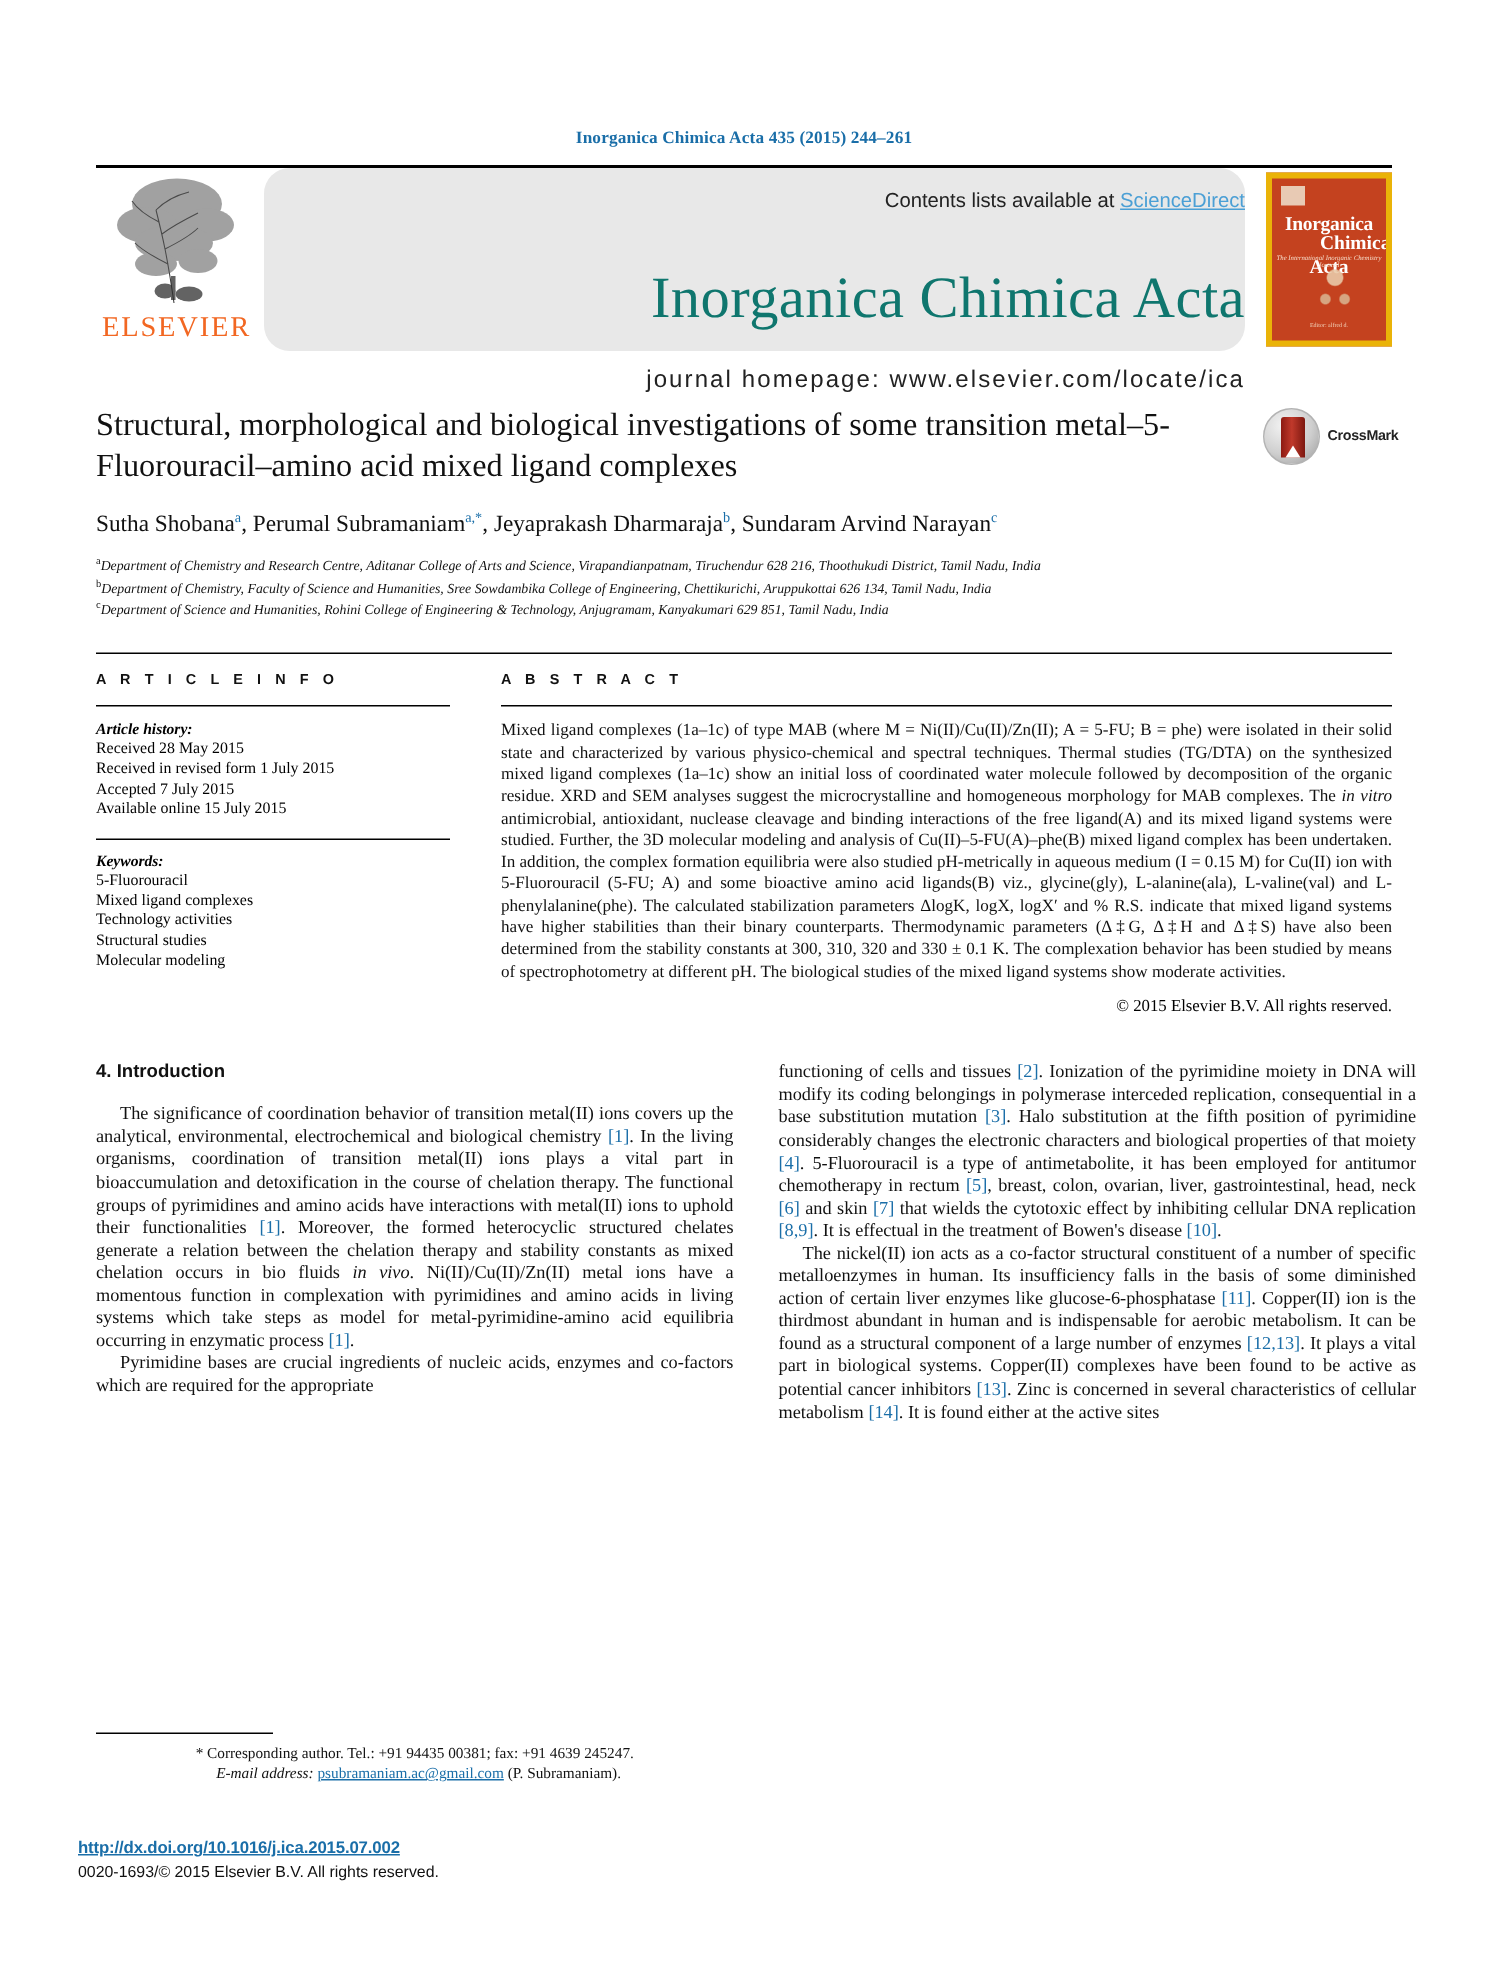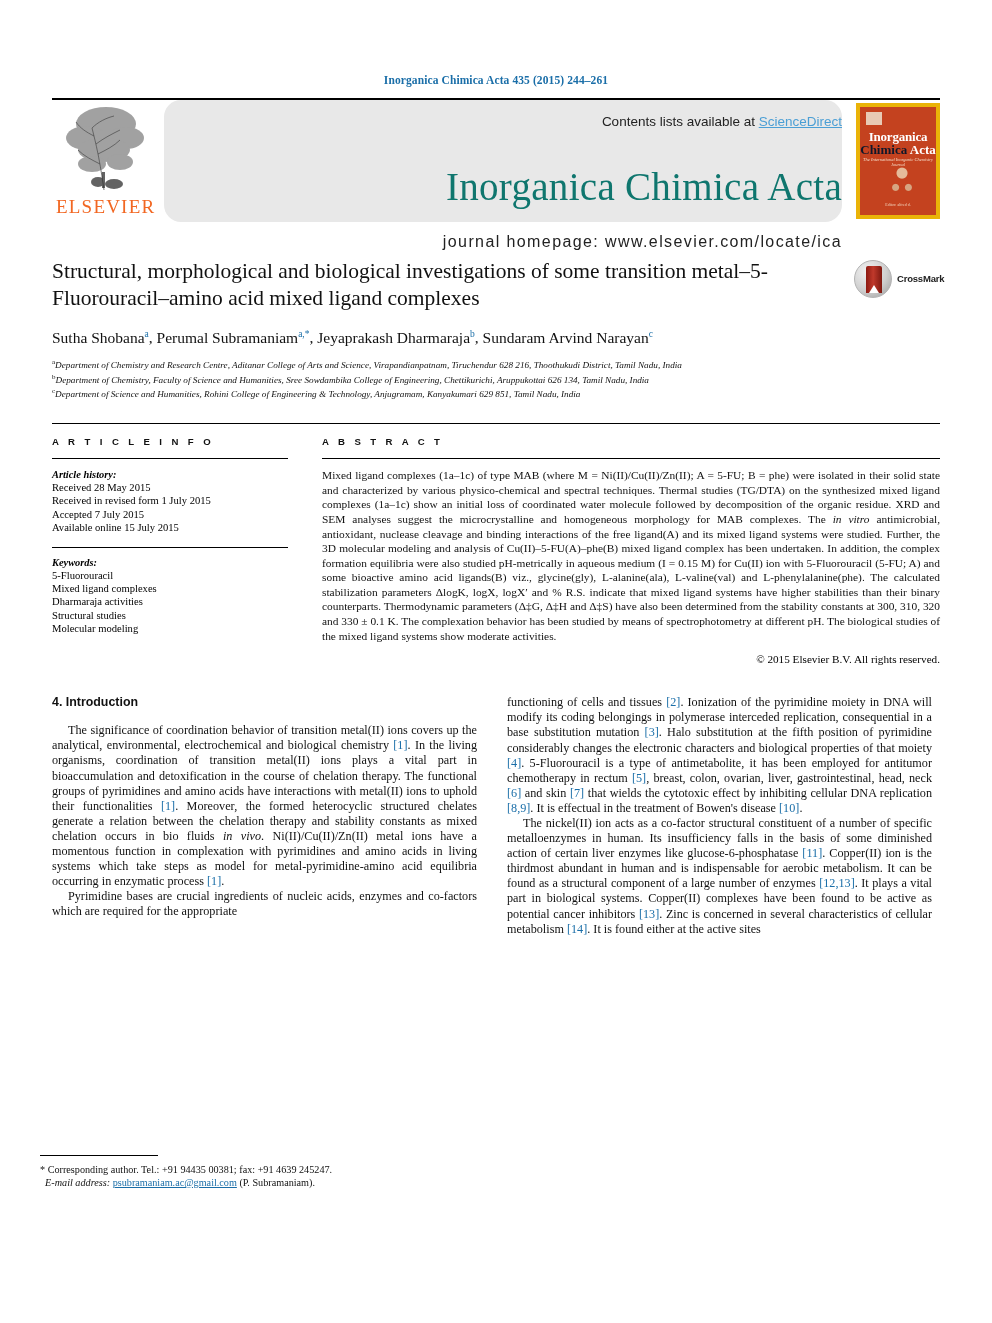--- a/index.html
+++ b/index.html
@@ -13,21 +13,21 @@
     font-family: "Liberation Serif", serif;
     color: #000000;
     position: relative;
     overflow: hidden;
   }
 
   .page {
     position: relative;
     width: 992px;
     height: 1323px;
-    padding: 0;
+    padding: 12px;
     box-sizing: border-box;
   }
 
   
   .running-head {
     text-align: center;
     color: #1a6ea8;
     font-size: 11.5px;
     font-weight: bold;
     padding-top: 74px;
@@ -130,21 +130,21 @@
     letter-spacing: -0.2px;
   }
   .cover-thumb .ct-t2 {
     position: absolute; left: 0; right: 0; top: 35px;
     text-align: center;
     font-family: "Liberation Serif", serif;
     font-weight: bold;
     font-size: 13px;
     color: #fff;
   }
-  .cover-thumb .ct-t2 .dark { color: #0f172a; }
+  .cover-thumb .ct-t2 .dark { color: #ffffff; margin-left: 32px; }
   .cover-thumb .ct-sub {
     position: absolute; left: 0; right: 0; top: 50px;
     text-align: center;
     font-size: 4.5px;
     color: #f6dcc8;
     font-style: italic;
   }
   .cover-thumb .ct-art {
     position: absolute;
     left: 26px; top: 60px;
@@ -320,23 +320,24 @@
     margin: 0;
     color: #111;
   }
   .para.noindent { text-indent: 0; }
   .ref { color: #1a6ea8; }
   .para i { font-style: italic; }
 
   
   .footnote {
     position: absolute;
-    left: 40px;
+    left: 64px;
     top: 1155px;
     width: 425px;
+    text-align: center;
   }
   .fn-rule {
     border-top: 1px solid #000;
     width: 118px;
     margin-bottom: 7px;
   }
   .fn-line {
     font-size: 10.2px;
     line-height: 13px;
     color: #111;
@@ -456,21 +457,21 @@
       <div class="rule"></div>
       <div class="info-label">Article history:</div>
       <div class="info-line">Received 28 May 2015</div>
       <div class="info-line">Received in revised form 1 July 2015</div>
       <div class="info-line">Accepted 7 July 2015</div>
       <div class="info-line">Available online 15 July 2015</div>
       <div class="rule-thin"></div>
       <div class="info-label">Keywords:</div>
       <div class="info-line">5-Fluorouracil</div>
       <div class="info-line">Mixed ligand complexes</div>
-      <div class="info-line">Dharmaraja activities</div>
+      <div class="info-line">Technology activities</div>
       <div class="info-line">Structural studies</div>
       <div class="info-line">Molecular modeling</div>
     </div>
 
     <div class="col-abs">
       <div class="sec-head">A B S T R A C T</div>
       <div class="abstract-rule"></div>
       <div class="abstract-body">Mixed ligand complexes (1a–1c) of type MAB (where M = Ni(II)/Cu(II)/Zn(II); A = 5-FU; B = phe) were isolated in their solid state and characterized by various physico-chemical and spectral techniques. Thermal studies (TG/DTA) on the synthesized mixed ligand complexes (1a–1c) show an initial loss of coordinated water molecule followed by decomposition of the organic residue. XRD and SEM analyses suggest the microcrystalline and homogeneous morphology for MAB complexes. The <i>in vitro</i> antimicrobial, antioxidant, nuclease cleavage and binding interactions of the free ligand(A) and its mixed ligand systems were studied. Further, the 3D molecular modeling and analysis of Cu(II)–5-FU(A)–phe(B) mixed ligand complex has been undertaken. In addition, the complex formation equilibria were also studied pH-metrically in aqueous medium (I = 0.15 M) for Cu(II) ion with 5-Fluorouracil (5-FU; A) and some bioactive amino acid ligands(B) viz., glycine(gly), L-alanine(ala), L-valine(val) and L-phenylalanine(phe). The calculated stabilization parameters ΔlogK, logX, logX′ and % R.S. indicate that mixed ligand systems have higher stabilities than their binary counterparts. Thermodynamic parameters (Δ‡G, Δ‡H and Δ‡S) have also been determined from the stability constants at 300, 310, 320 and 330 ± 0.1 K. The complexation behavior has been studied by means of spectrophotometry at different pH. The biological studies of the mixed ligand systems show moderate activities.</div>
       <div class="copyright">© 2015 Elsevier B.V. All rights reserved.</div>
     </div>
@@ -492,14 +493,18 @@
   <div class="footnote">
     <div class="fn-rule"></div>
     <div class="fn-line">* Corresponding author. Tel.: +91 94435 00381; fax: +91 4639 245247.</div>
     <div class="fn-line">
       &nbsp;&nbsp;<i>E-mail address:</i>
       <a class="mail" href="#">psubramaniam.ac@gmail.com</a>
       <span>(P. Subramaniam).</span>
     </div>
   </div>
 
+  <div class="doi-block">
+    <a class="doi-link" href="#">http://dx.doi.org/10.1016/j.ica.2015.07.002</a>
+    <div class="issn-line">0020-1693/© 2015 Elsevier B.V. All rights reserved.</div>
+  </div>
 
 </div>
 
 </body></html>

